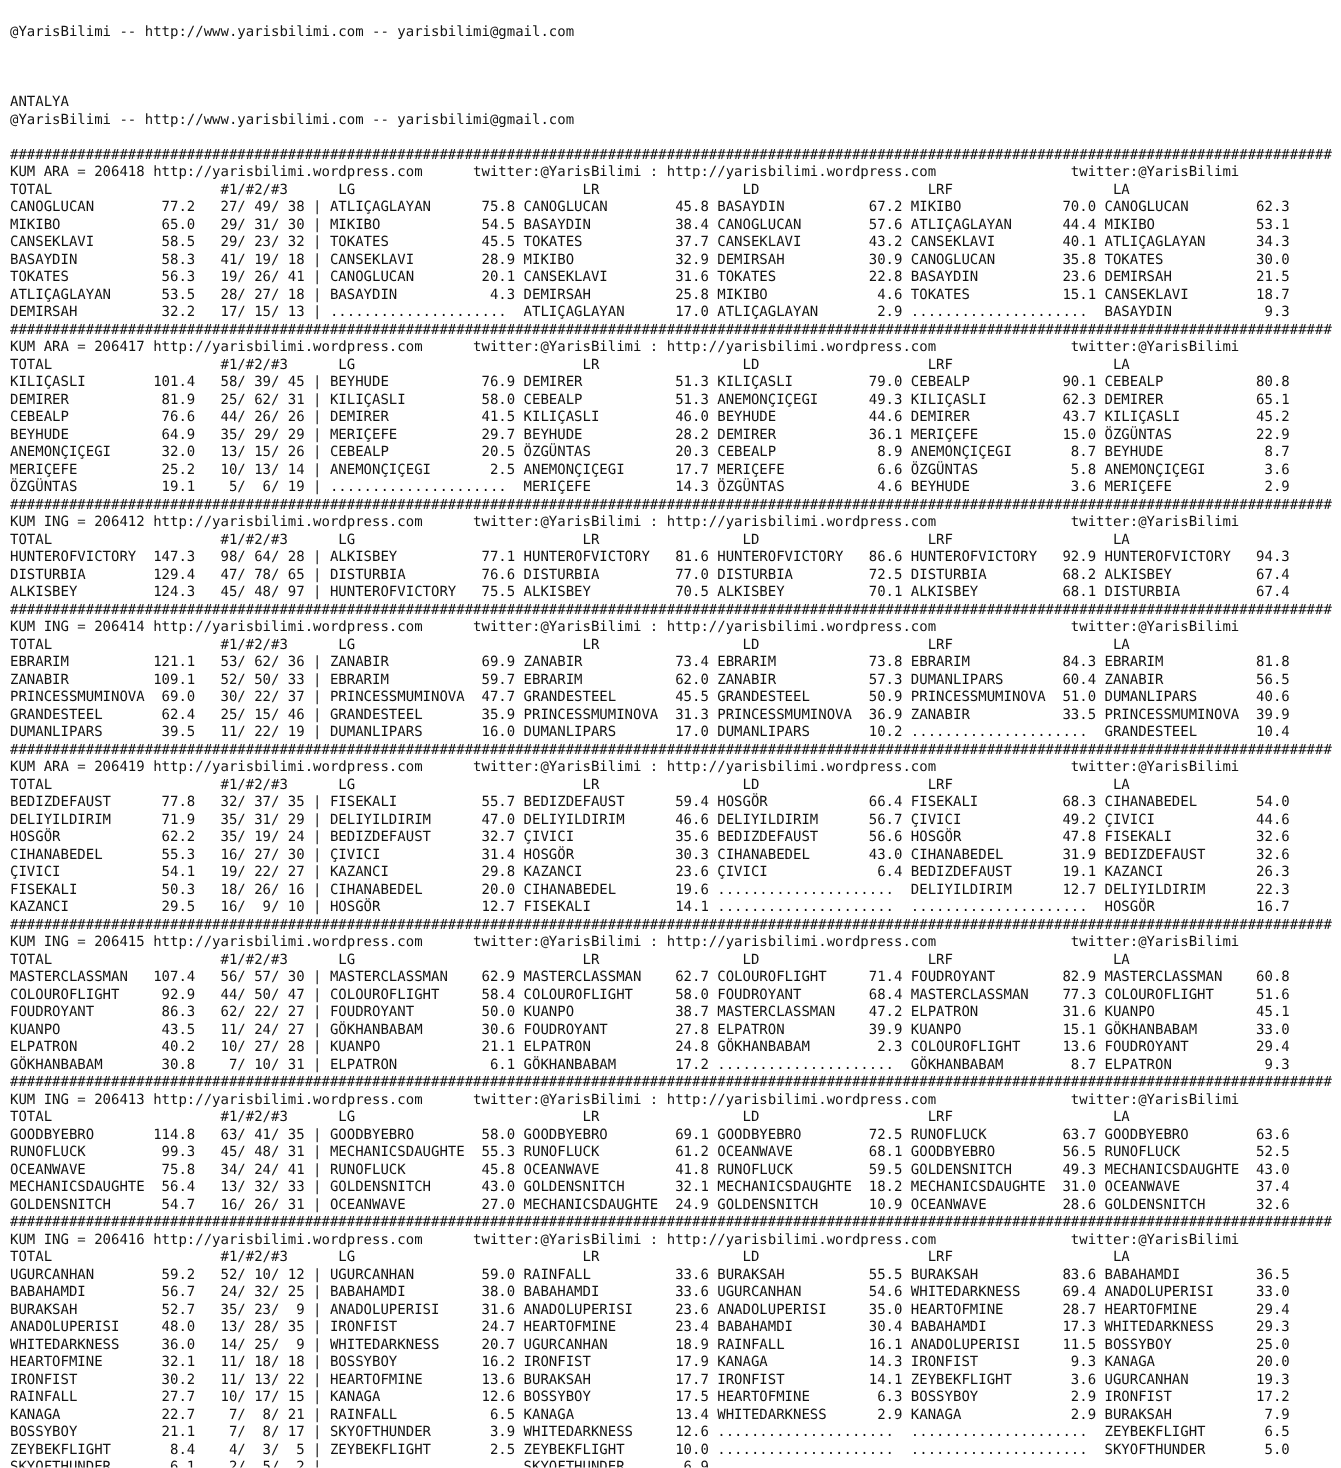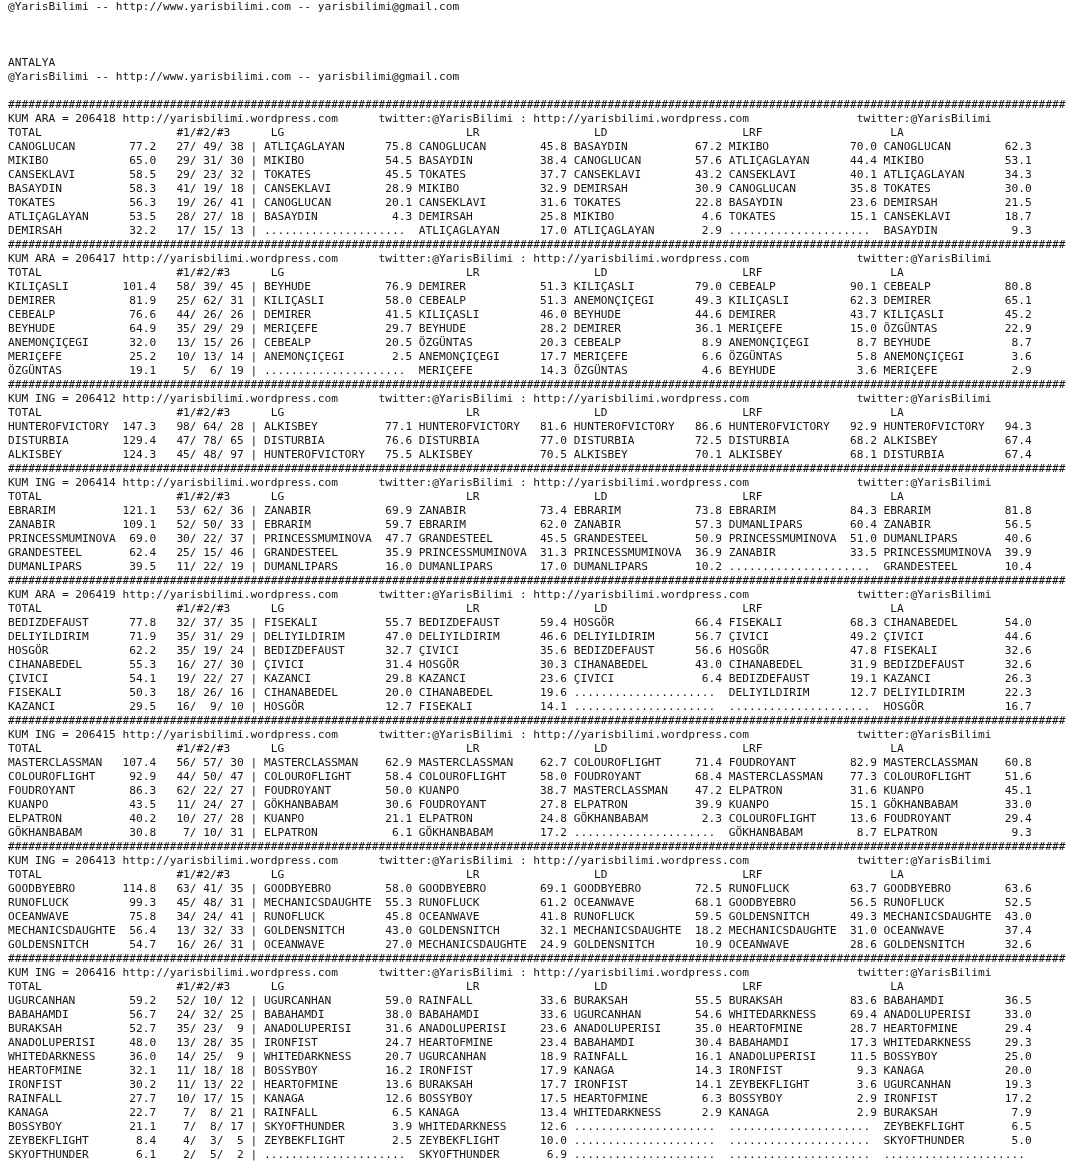--- a/index.html
+++ b/index.html
@@ -3,21 +3,21 @@
 <meta charset="utf-8">
 <style>
   html,body{margin:0;padding:0;background:#ffffff}
   body{width:1073px;height:1174px;overflow:hidden}
   .doc{
     font-family:"DejaVu Sans Mono","Liberation Mono",monospace;
     font-size:11.2px;
     line-height:14px;
     color:#141414;
     margin:0;
-    padding:0 0 0 8px;
+    padding:19px 0 0 8px;
     white-space:pre;
   }
   .doc div{height:14px}
 </style>
 </head>
 <body>
 
 <pre class="doc"><div>@YarisBilimi -- http://www.yarisbilimi.com -- yarisbilimi@gmail.com</div><div></div><div></div><div></div><div>ANTALYA</div><div>@YarisBilimi -- http://www.yarisbilimi.com -- yarisbilimi@gmail.com</div><div></div><div id="sections"><div>#############################################################################################################################################################</div><div>KUM ARA = 206418 http://yarisbilimi.wordpress.com      twitter:@YarisBilimi : http://yarisbilimi.wordpress.com                twitter:@YarisBilimi</div><div>TOTAL                    #1/#2/#3      LG                           LR                 LD                    LRF                   LA</div><div>CANOGLUCAN        77.2   27/ 49/ 38 | ATLIÇAGLAYAN      75.8 CANOGLUCAN        45.8 BASAYDIN          67.2 MIKIBO            70.0 CANOGLUCAN        62.3</div><div>MIKIBO            65.0   29/ 31/ 30 | MIKIBO            54.5 BASAYDIN          38.4 CANOGLUCAN        57.6 ATLIÇAGLAYAN      44.4 MIKIBO            53.1</div><div>CANSEKLAVI        58.5   29/ 23/ 32 | TOKATES           45.5 TOKATES           37.7 CANSEKLAVI        43.2 CANSEKLAVI        40.1 ATLIÇAGLAYAN      34.3</div><div>BASAYDIN          58.3   41/ 19/ 18 | CANSEKLAVI        28.9 MIKIBO            32.9 DEMIRSAH          30.9 CANOGLUCAN        35.8 TOKATES           30.0</div><div>TOKATES           56.3   19/ 26/ 41 | CANOGLUCAN        20.1 CANSEKLAVI        31.6 TOKATES           22.8 BASAYDIN          23.6 DEMIRSAH          21.5</div><div>ATLIÇAGLAYAN      53.5   28/ 27/ 18 | BASAYDIN           4.3 DEMIRSAH          25.8 MIKIBO             4.6 TOKATES           15.1 CANSEKLAVI        18.7</div><div>DEMIRSAH          32.2   17/ 15/ 13 | .....................  ATLIÇAGLAYAN      17.0 ATLIÇAGLAYAN       2.9 .....................  BASAYDIN           9.3</div><div>#############################################################################################################################################################</div><div>KUM ARA = 206417 http://yarisbilimi.wordpress.com      twitter:@YarisBilimi : http://yarisbilimi.wordpress.com                twitter:@YarisBilimi</div><div>TOTAL                    #1/#2/#3      LG                           LR                 LD                    LRF                   LA</div><div>KILIÇASLI        101.4   58/ 39/ 45 | BEYHUDE           76.9 DEMIRER           51.3 KILIÇASLI         79.0 CEBEALP           90.1 CEBEALP           80.8</div><div>DEMIRER           81.9   25/ 62/ 31 | KILIÇASLI         58.0 CEBEALP           51.3 ANEMONÇIÇEGI      49.3 KILIÇASLI         62.3 DEMIRER           65.1</div><div>CEBEALP           76.6   44/ 26/ 26 | DEMIRER           41.5 KILIÇASLI         46.0 BEYHUDE           44.6 DEMIRER           43.7 KILIÇASLI         45.2</div><div>BEYHUDE           64.9   35/ 29/ 29 | MERIÇEFE          29.7 BEYHUDE           28.2 DEMIRER           36.1 MERIÇEFE          15.0 ÖZGÜNTAS          22.9</div><div>ANEMONÇIÇEGI      32.0   13/ 15/ 26 | CEBEALP           20.5 ÖZGÜNTAS          20.3 CEBEALP            8.9 ANEMONÇIÇEGI       8.7 BEYHUDE            8.7</div><div>MERIÇEFE          25.2   10/ 13/ 14 | ANEMONÇIÇEGI       2.5 ANEMONÇIÇEGI      17.7 MERIÇEFE           6.6 ÖZGÜNTAS           5.8 ANEMONÇIÇEGI       3.6</div><div>ÖZGÜNTAS          19.1    5/  6/ 19 | .....................  MERIÇEFE          14.3 ÖZGÜNTAS           4.6 BEYHUDE            3.6 MERIÇEFE           2.9</div><div>#############################################################################################################################################################</div><div>KUM ING = 206412 http://yarisbilimi.wordpress.com      twitter:@YarisBilimi : http://yarisbilimi.wordpress.com                twitter:@YarisBilimi</div><div>TOTAL                    #1/#2/#3      LG                           LR                 LD                    LRF                   LA</div><div>HUNTEROFVICTORY  147.3   98/ 64/ 28 | ALKISBEY          77.1 HUNTEROFVICTORY   81.6 HUNTEROFVICTORY   86.6 HUNTEROFVICTORY   92.9 HUNTEROFVICTORY   94.3</div><div>DISTURBIA        129.4   47/ 78/ 65 | DISTURBIA         76.6 DISTURBIA         77.0 DISTURBIA         72.5 DISTURBIA         68.2 ALKISBEY          67.4</div><div>ALKISBEY         124.3   45/ 48/ 97 | HUNTEROFVICTORY   75.5 ALKISBEY          70.5 ALKISBEY          70.1 ALKISBEY          68.1 DISTURBIA         67.4</div><div>#############################################################################################################################################################</div><div>KUM ING = 206414 http://yarisbilimi.wordpress.com      twitter:@YarisBilimi : http://yarisbilimi.wordpress.com                twitter:@YarisBilimi</div><div>TOTAL                    #1/#2/#3      LG                           LR                 LD                    LRF                   LA</div><div>EBRARIM          121.1   53/ 62/ 36 | ZANABIR           69.9 ZANABIR           73.4 EBRARIM           73.8 EBRARIM           84.3 EBRARIM           81.8</div><div>ZANABIR          109.1   52/ 50/ 33 | EBRARIM           59.7 EBRARIM           62.0 ZANABIR           57.3 DUMANLIPARS       60.4 ZANABIR           56.5</div><div>PRINCESSMUMINOVA  69.0   30/ 22/ 37 | PRINCESSMUMINOVA  47.7 GRANDESTEEL       45.5 GRANDESTEEL       50.9 PRINCESSMUMINOVA  51.0 DUMANLIPARS       40.6</div><div>GRANDESTEEL       62.4   25/ 15/ 46 | GRANDESTEEL       35.9 PRINCESSMUMINOVA  31.3 PRINCESSMUMINOVA  36.9 ZANABIR           33.5 PRINCESSMUMINOVA  39.9</div><div>DUMANLIPARS       39.5   11/ 22/ 19 | DUMANLIPARS       16.0 DUMANLIPARS       17.0 DUMANLIPARS       10.2 .....................  GRANDESTEEL       10.4</div><div>#############################################################################################################################################################</div><div>KUM ARA = 206419 http://yarisbilimi.wordpress.com      twitter:@YarisBilimi : http://yarisbilimi.wordpress.com                twitter:@YarisBilimi</div><div>TOTAL                    #1/#2/#3      LG                           LR                 LD                    LRF                   LA</div><div>BEDIZDEFAUST      77.8   32/ 37/ 35 | FISEKALI          55.7 BEDIZDEFAUST      59.4 HOSGÖR            66.4 FISEKALI          68.3 CIHANABEDEL       54.0</div><div>DELIYILDIRIM      71.9   35/ 31/ 29 | DELIYILDIRIM      47.0 DELIYILDIRIM      46.6 DELIYILDIRIM      56.7 ÇIVICI            49.2 ÇIVICI            44.6</div><div>HOSGÖR            62.2   35/ 19/ 24 | BEDIZDEFAUST      32.7 ÇIVICI            35.6 BEDIZDEFAUST      56.6 HOSGÖR            47.8 FISEKALI          32.6</div><div>CIHANABEDEL       55.3   16/ 27/ 30 | ÇIVICI            31.4 HOSGÖR            30.3 CIHANABEDEL       43.0 CIHANABEDEL       31.9 BEDIZDEFAUST      32.6</div><div>ÇIVICI            54.1   19/ 22/ 27 | KAZANCI           29.8 KAZANCI           23.6 ÇIVICI             6.4 BEDIZDEFAUST      19.1 KAZANCI           26.3</div><div>FISEKALI          50.3   18/ 26/ 16 | CIHANABEDEL       20.0 CIHANABEDEL       19.6 .....................  DELIYILDIRIM      12.7 DELIYILDIRIM      22.3</div><div>KAZANCI           29.5   16/  9/ 10 | HOSGÖR            12.7 FISEKALI          14.1 .....................  .....................  HOSGÖR            16.7</div><div>#############################################################################################################################################################</div><div>KUM ING = 206415 http://yarisbilimi.wordpress.com      twitter:@YarisBilimi : http://yarisbilimi.wordpress.com                twitter:@YarisBilimi</div><div>TOTAL                    #1/#2/#3      LG                           LR                 LD                    LRF                   LA</div><div>MASTERCLASSMAN   107.4   56/ 57/ 30 | MASTERCLASSMAN    62.9 MASTERCLASSMAN    62.7 COLOUROFLIGHT     71.4 FOUDROYANT        82.9 MASTERCLASSMAN    60.8</div><div>COLOUROFLIGHT     92.9   44/ 50/ 47 | COLOUROFLIGHT     58.4 COLOUROFLIGHT     58.0 FOUDROYANT        68.4 MASTERCLASSMAN    77.3 COLOUROFLIGHT     51.6</div><div>FOUDROYANT        86.3   62/ 22/ 27 | FOUDROYANT        50.0 KUANPO            38.7 MASTERCLASSMAN    47.2 ELPATRON          31.6 KUANPO            45.1</div><div>KUANPO            43.5   11/ 24/ 27 | GÖKHANBABAM       30.6 FOUDROYANT        27.8 ELPATRON          39.9 KUANPO            15.1 GÖKHANBABAM       33.0</div><div>ELPATRON          40.2   10/ 27/ 28 | KUANPO            21.1 ELPATRON          24.8 GÖKHANBABAM        2.3 COLOUROFLIGHT     13.6 FOUDROYANT        29.4</div><div>GÖKHANBABAM       30.8    7/ 10/ 31 | ELPATRON           6.1 GÖKHANBABAM       17.2 .....................  GÖKHANBABAM        8.7 ELPATRON           9.3</div><div>#############################################################################################################################################################</div><div>KUM ING = 206413 http://yarisbilimi.wordpress.com      twitter:@YarisBilimi : http://yarisbilimi.wordpress.com                twitter:@YarisBilimi</div><div>TOTAL                    #1/#2/#3      LG                           LR                 LD                    LRF                   LA</div><div>GOODBYEBRO       114.8   63/ 41/ 35 | GOODBYEBRO        58.0 GOODBYEBRO        69.1 GOODBYEBRO        72.5 RUNOFLUCK         63.7 GOODBYEBRO        63.6</div><div>RUNOFLUCK         99.3   45/ 48/ 31 | MECHANICSDAUGHTE  55.3 RUNOFLUCK         61.2 OCEANWAVE         68.1 GOODBYEBRO        56.5 RUNOFLUCK         52.5</div><div>OCEANWAVE         75.8   34/ 24/ 41 | RUNOFLUCK         45.8 OCEANWAVE         41.8 RUNOFLUCK         59.5 GOLDENSNITCH      49.3 MECHANICSDAUGHTE  43.0</div><div>MECHANICSDAUGHTE  56.4   13/ 32/ 33 | GOLDENSNITCH      43.0 GOLDENSNITCH      32.1 MECHANICSDAUGHTE  18.2 MECHANICSDAUGHTE  31.0 OCEANWAVE         37.4</div><div>GOLDENSNITCH      54.7   16/ 26/ 31 | OCEANWAVE         27.0 MECHANICSDAUGHTE  24.9 GOLDENSNITCH      10.9 OCEANWAVE         28.6 GOLDENSNITCH      32.6</div><div>#############################################################################################################################################################</div><div>KUM ING = 206416 http://yarisbilimi.wordpress.com      twitter:@YarisBilimi : http://yarisbilimi.wordpress.com                twitter:@YarisBilimi</div><div>TOTAL                    #1/#2/#3      LG                           LR                 LD                    LRF                   LA</div><div>UGURCANHAN        59.2   52/ 10/ 12 | UGURCANHAN        59.0 RAINFALL          33.6 BURAKSAH          55.5 BURAKSAH          83.6 BABAHAMDI         36.5</div><div>BABAHAMDI         56.7   24/ 32/ 25 | BABAHAMDI         38.0 BABAHAMDI         33.6 UGURCANHAN        54.6 WHITEDARKNESS     69.4 ANADOLUPERISI     33.0</div><div>BURAKSAH          52.7   35/ 23/  9 | ANADOLUPERISI     31.6 ANADOLUPERISI     23.6 ANADOLUPERISI     35.0 HEARTOFMINE       28.7 HEARTOFMINE       29.4</div><div>ANADOLUPERISI     48.0   13/ 28/ 35 | IRONFIST          24.7 HEARTOFMINE       23.4 BABAHAMDI         30.4 BABAHAMDI         17.3 WHITEDARKNESS     29.3</div><div>WHITEDARKNESS     36.0   14/ 25/  9 | WHITEDARKNESS     20.7 UGURCANHAN        18.9 RAINFALL          16.1 ANADOLUPERISI     11.5 BOSSYBOY          25.0</div><div>HEARTOFMINE       32.1   11/ 18/ 18 | BOSSYBOY          16.2 IRONFIST          17.9 KANAGA            14.3 IRONFIST           9.3 KANAGA            20.0</div><div>IRONFIST          30.2   11/ 13/ 22 | HEARTOFMINE       13.6 BURAKSAH          17.7 IRONFIST          14.1 ZEYBEKFLIGHT       3.6 UGURCANHAN        19.3</div><div>RAINFALL          27.7   10/ 17/ 15 | KANAGA            12.6 BOSSYBOY          17.5 HEARTOFMINE        6.3 BOSSYBOY           2.9 IRONFIST          17.2</div><div>KANAGA            22.7    7/  8/ 21 | RAINFALL           6.5 KANAGA            13.4 WHITEDARKNESS      2.9 KANAGA             2.9 BURAKSAH           7.9</div><div>BOSSYBOY          21.1    7/  8/ 17 | SKYOFTHUNDER       3.9 WHITEDARKNESS     12.6 .....................  .....................  ZEYBEKFLIGHT       6.5</div><div>ZEYBEKFLIGHT       8.4    4/  3/  5 | ZEYBEKFLIGHT       2.5 ZEYBEKFLIGHT      10.0 .....................  .....................  SKYOFTHUNDER       5.0</div><div>SKYOFTHUNDER       6.1    2/  5/  2 | .....................  SKYOFTHUNDER       6.9 .....................  .....................  ..................... </div></div></pre>
 
 </body></html>

